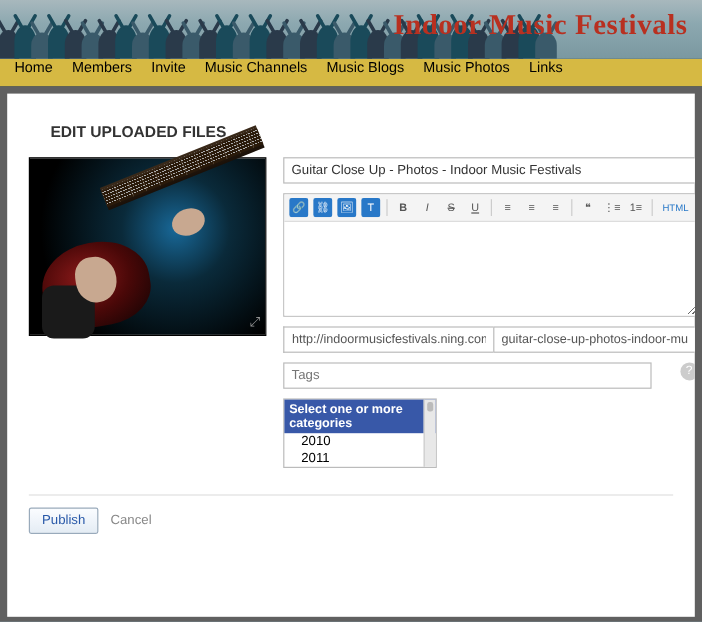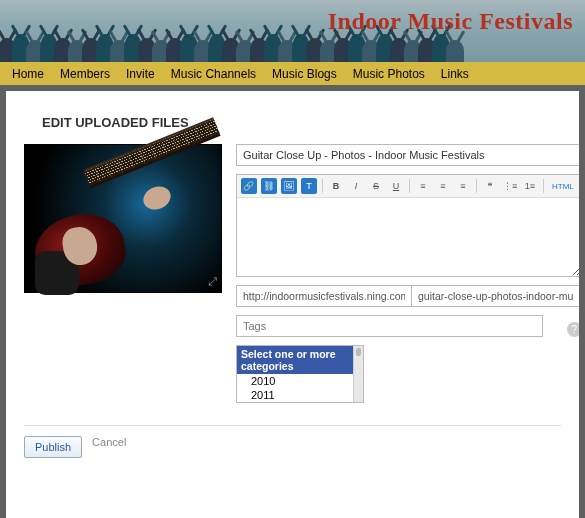--- a/index.html
+++ b/index.html
@@ -1,26 +1,26 @@
 <!DOCTYPE html>
 <html><head>
 <meta charset="utf-8">
 <style>
 *{margin:0;padding:0;box-sizing:border-box;font-family:Arial,Helvetica,sans-serif}
 body{background:#1a3642;width:585px;height:518px;overflow:hidden}
-.banner{height:62px;background:linear-gradient(180deg,#a8b8bd 0%,#8ca8b0 40%,#7a98a0 100%);position:relative;overflow:hidden}
+.banner{height:49px;background:linear-gradient(180deg,#a8b8bd 0%,#8ca8b0 40%,#7a98a0 100%);position:relative;overflow:hidden}
 .crowd{position:absolute;bottom:0;left:0;right:0;height:30px;display:flex;align-items:flex-end}
 .crowd span{display:inline-block;width:18px;height:24px;background:#2a3a4a;margin:0 -2px;border-radius:50% 50% 0 0;position:relative}
 .crowd span:nth-child(2n){height:28px;background:#1a4a5a}
 .crowd span:nth-child(3n){height:22px;background:#3a5a6a}
 .crowd span::before,.crowd span::after{content:"";position:absolute;width:3px;height:14px;background:inherit;top:-10px;border-radius:2px}
 .crowd span::before{left:2px;transform:rotate(-30deg)}
 .crowd span::after{right:2px;transform:rotate(30deg)}
 .site-title{position:absolute;right:12px;top:8px;font-size:24px;font-weight:bold;color:#b83020;font-family:Georgia,serif;letter-spacing:.5px}
-.navbar{background:#d6b943;height:23px;display:flex;align-items:center;padding:0 4px;font-size:12px;color:#000}
+.navbar{background:#d6b943;height:23px;display:flex;padding:0 4px;font-size:12px;color:#000}
 .navbar span{padding:0 8px;cursor:pointer}
 .frame{background:#606060;padding:6px;height:448px}
 .page{background:#ffffff;height:100%;padding:24px 18px 12px;overflow:hidden;position:relative}
 .page-title{font-size:13px;font-weight:bold;color:#333;margin-bottom:14px;margin-left:18px}
 .content{display:flex;gap:14px}
 .thumb{width:198px;height:149px;background:radial-gradient(circle at 62% 40%,#186898 0%,#0a2a3a 30%,#000 75%);border:1px solid #000;position:relative;flex-shrink:0}
 .gbody{position:absolute;left:10px;top:70px;width:90px;height:70px;background:radial-gradient(ellipse at 40% 40%,#8b1a1a 0%,#4a0808 50%,#1a0404 90%);border-radius:50% 48% 42% 46%;transform:rotate(-10deg)}
 .gneck{position:absolute;left:62px;top:24px;width:140px;height:20px;background:linear-gradient(180deg,#3a2a1a,#1a1008);transform:rotate(-22deg);transform-origin:left center}
 .gneck::before{content:"";position:absolute;inset:3px 0;background:repeating-linear-gradient(90deg,#2a1a0a 0 11px,#4a3a2a 11px 12px)}
 .strings{position:absolute;left:62px;top:26px;width:140px;height:14px;transform:rotate(-22deg);transform-origin:left center;background:repeating-linear-gradient(180deg,transparent 0 2px,#aaa 2px 2.5px)}
@@ -33,30 +33,30 @@
 .editor{border:1px solid #bbb}
 .toolbar{background:#f4f4f4;border-bottom:1px solid #ddd;padding:3px 4px;display:flex;gap:4px;align-items:center}
 .tbtn{width:16px;height:16px;font-size:9px;display:flex;align-items:center;justify-content:center;color:#555;cursor:pointer;border:1px solid transparent;border-radius:2px}
 .tbtn.blue{background:#2878c8;color:#fff}
 .tdivider{width:1px;height:14px;background:#ccc;margin:0 1px}
 .editarea{height:78px;background:#fff;resize:both;overflow:auto}
 .urlrow{display:flex}
 .urlrow input{border:1px solid #bbb;padding:4px 6px;font-size:10.5px;color:#555;height:22px}
 .urlrow input:first-child{flex:0 0 175px;border-right:0}
 .urlrow input:last-child{flex:1}
-.tagsrow{display:flex;gap:24px;align-items:flex-end}
+.tagsrow{display:flex;gap:24px;align-items:flex-start}
 .tagsrow input{flex:1}
 .help{width:15px;height:15px;border-radius:50%;background:#ccc;color:#fff;font-size:10px;display:flex;align-items:center;justify-content:center;cursor:pointer}
 .catwrap{width:128px;border:1px solid #bbb;font-size:11px;position:relative}
 .catwrap .hdr{background:#3858a8;color:#fff;padding:2px 4px;font-weight:bold;font-size:10.5px}
 .catwrap .opt{padding:1px 4px 1px 14px;cursor:pointer}
 .catwrap .scr{position:absolute;right:0;top:0;bottom:0;width:10px;background:#e8e8e8;border-left:1px solid #ccc}
 .catwrap .scr::before{content:"";position:absolute;top:2px;left:2px;right:2px;height:8px;background:#bbb;border-radius:2px}
 .divider{border-top:1px solid #e0e0e0;margin:22px 0 10px}
-.actions{display:flex;gap:10px;align-items:flex-start}
+.actions{display:flex;gap:10px;align-items:center}
 .publish{background:linear-gradient(#fafcff,#e4ecf4);border:1px solid #9ab;padding:4px 10px;font-size:11px;color:#2858a8;cursor:pointer;border-radius:2px}
 .cancel{font-size:11px;color:#888;cursor:pointer}
 </style>
 </head>
 <body>
 
 <div class="banner">
   <div class="crowd">
     <span></span>
       <span></span>

